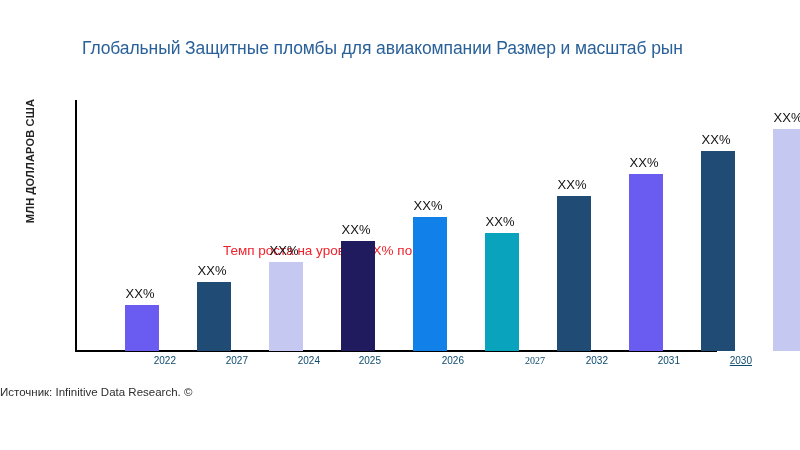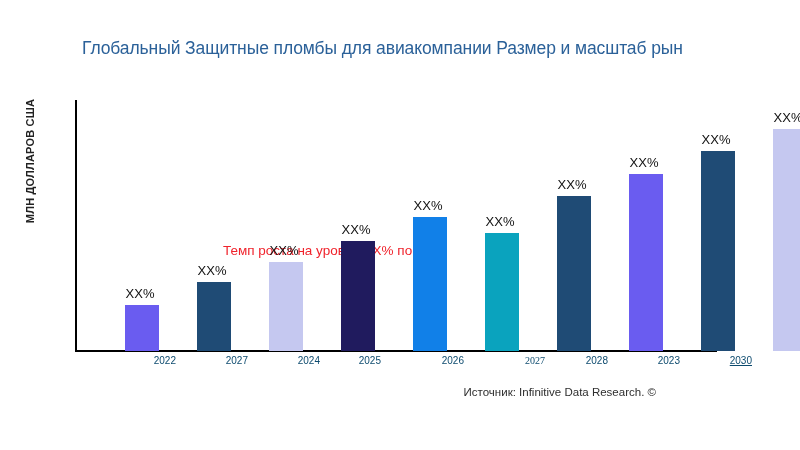--- a/index.html
+++ b/index.html
@@ -133,21 +133,21 @@
     color: #0c4a6e;
     font-family: "Liberation Sans", sans-serif;
   }
 
   
   .source {
     position: absolute;
     left: 0px;
     top: 386px;
     width: 656px;
-    text-align: right;
+    text-align: left;
     font-size: 11.5px;
     color: #2E2E2E;
     font-family: "Liberation Sans", sans-serif;
   }
 </style>
 </head>
 <body>
 
 <div class="chart-title">Глобальный Защитные пломбы для авиакомпании Размер и масштаб рын</div>
 
@@ -205,19 +205,19 @@
     </div>
 </div>
 
 <div class="xticks" id="xticks-container">
     <div class="xtick" style="left: 29px;">2022</div>
     <div class="xtick" style="left: 101px;">2027</div>
     <div class="xtick" style="left: 173px;">2024</div>
     <div class="xtick" style="left: 234px;">2025</div>
     <div class="xtick" style="left: 317px;">2026</div>
     <div class="xtick" style="left: 398px; font-family: Liberation Serif, serif;">2027</div>
-    <div class="xtick" style="left: 461px;">2028</div>
-    <div class="xtick" style="left: 533px;">2023</div>
+    <div class="xtick" style="left: 461px;">2032</div>
+    <div class="xtick" style="left: 533px;">2031</div>
     <div class="xtick" style="left: 605px; text-decoration: underline;">2030</div>
     <div class="xtick" style="left: 677px;">2031</div>
   </div>
 
 <div class="source">Источник: Infinitive Data Research. ©</div>
 
 </body></html>

